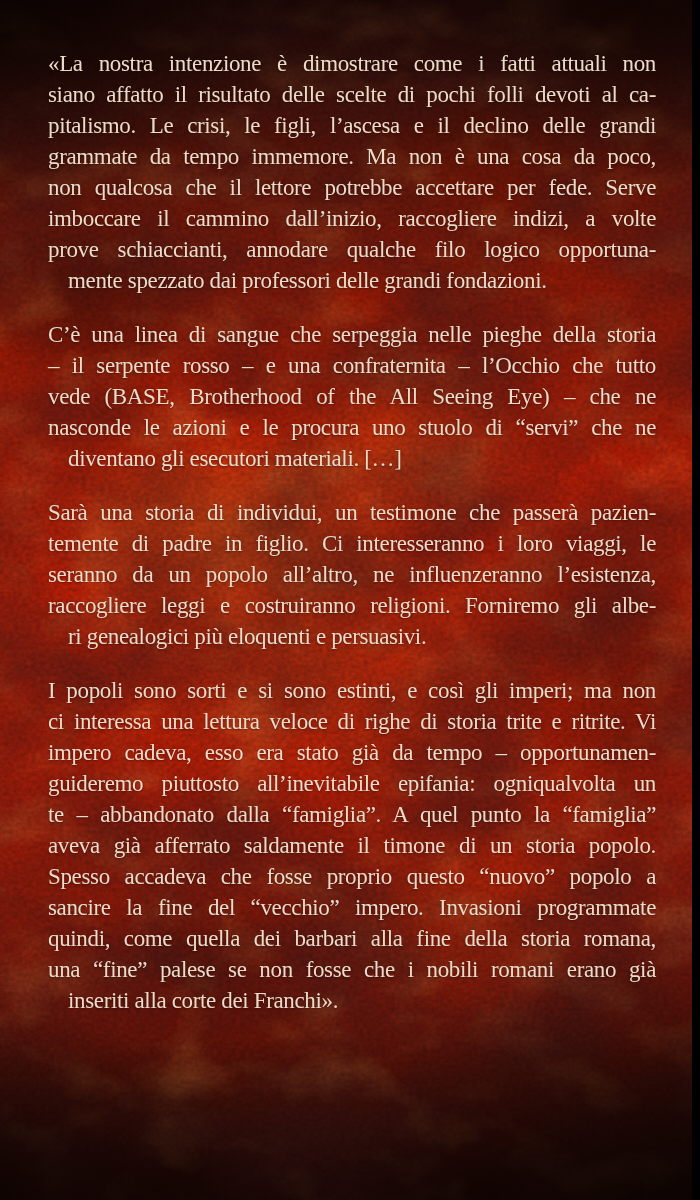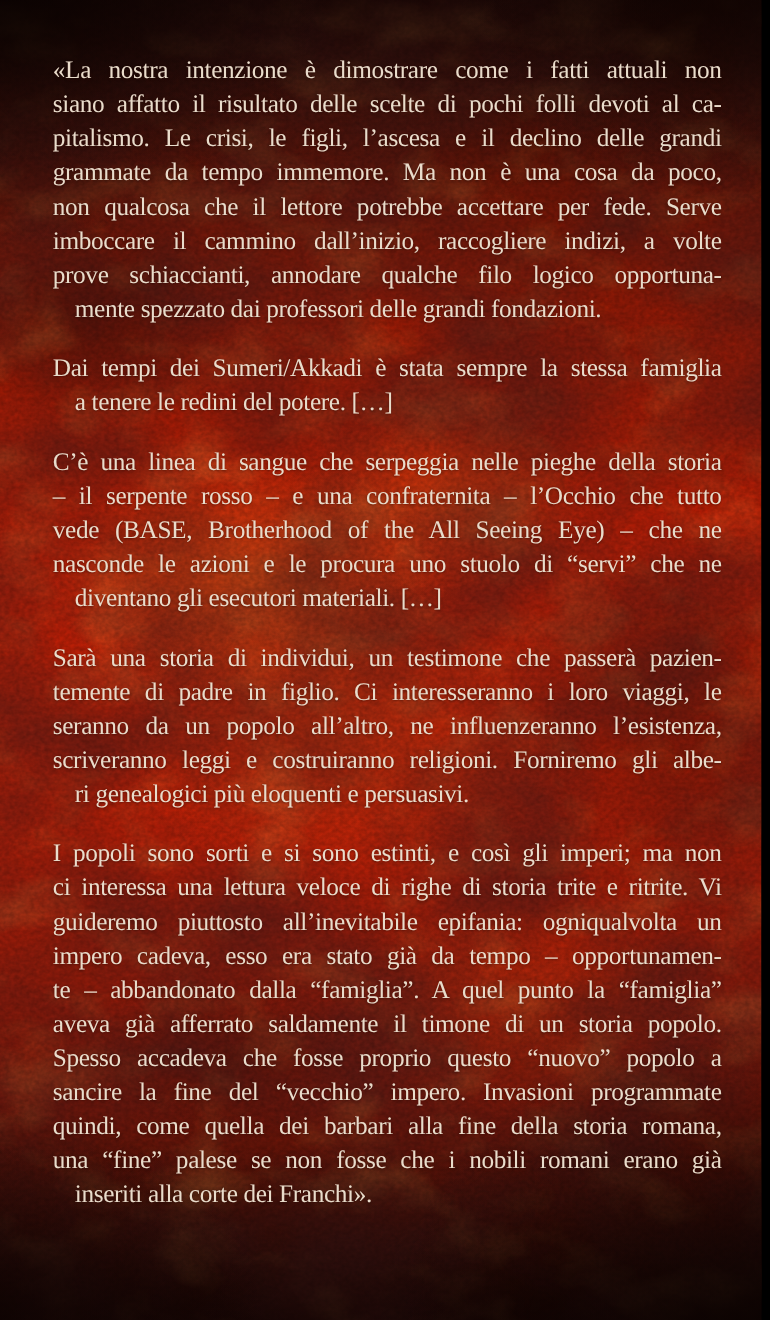--- a/index.html
+++ b/index.html
@@ -111,42 +111,38 @@
         <div class="line">«La nostra intenzione è dimostrare come i fatti attuali non</div>
         <div class="line">siano affatto il risultato delle scelte di pochi folli devoti al ca-</div>
         <div class="line">pitalismo. Le crisi, le figli, l’ascesa e il declino delle grandi</div>
         <div class="line">grammate da tempo immemore. Ma non è una cosa da poco,</div>
         <div class="line">non qualcosa che il lettore potrebbe accettare per fede. Serve</div>
         <div class="line">imboccare il cammino dall’inizio, raccogliere indizi, a volte</div>
         <div class="line">prove schiaccianti, annodare qualche filo logico opportuna-</div>
         <div class="line last">mente spezzato dai professori delle grandi fondazioni.</div>
       </div>
       <div class="para">
-        <div class="line">Dai tempi dei Sumeri/Akkadi è stata sempre la stessa famiglia</div>
-        <div class="line last">a tenere le redini del potere. […]</div>
-      </div>
-      <div class="para">
         <div class="line">C’è una linea di sangue che serpeggia nelle pieghe della storia</div>
         <div class="line">– il serpente rosso – e una confraternita – l’Occhio che tutto</div>
         <div class="line">vede (BASE, Brotherhood of the All Seeing Eye) – che ne</div>
         <div class="line">nasconde le azioni e le procura uno stuolo di “servi” che ne</div>
         <div class="line last">diventano gli esecutori materiali. […]</div>
       </div>
       <div class="para">
         <div class="line">Sarà una storia di individui, un testimone che passerà pazien-</div>
         <div class="line">temente di padre in figlio. Ci interesseranno i loro viaggi, le</div>
         <div class="line">seranno da un popolo all’altro, ne influenzeranno l’esistenza,</div>
-        <div class="line">scriveranno leggi e costruiranno religioni. Forniremo gli albe-</div>
+        <div class="line">raccogliere leggi e costruiranno religioni. Forniremo gli albe-</div>
         <div class="line last">ri genealogici più eloquenti e persuasivi.</div>
       </div>
       <div class="para">
         <div class="line">I popoli sono sorti e si sono estinti, e così gli imperi; ma non</div>
         <div class="line">ci interessa una lettura veloce di righe di storia trite e ritrite. Vi</div>
+        <div class="line">impero cadeva, esso era stato già da tempo – opportunamen-</div>
         <div class="line">guideremo piuttosto all’inevitabile epifania: ogniqualvolta un</div>
-        <div class="line">impero cadeva, esso era stato già da tempo – opportunamen-</div>
         <div class="line">te – abbandonato dalla “famiglia”. A quel punto la “famiglia”</div>
         <div class="line">aveva già afferrato saldamente il timone di un storia popolo.</div>
         <div class="line">Spesso accadeva che fosse proprio questo “nuovo” popolo a</div>
         <div class="line">sancire la fine del “vecchio” impero. Invasioni programmate</div>
         <div class="line">quindi, come quella dei barbari alla fine della storia romana,</div>
         <div class="line">una “fine” palese se non fosse che i nobili romani erano già</div>
         <div class="line last">inseriti alla corte dei Franchi».</div>
       </div>
     </div>
 

